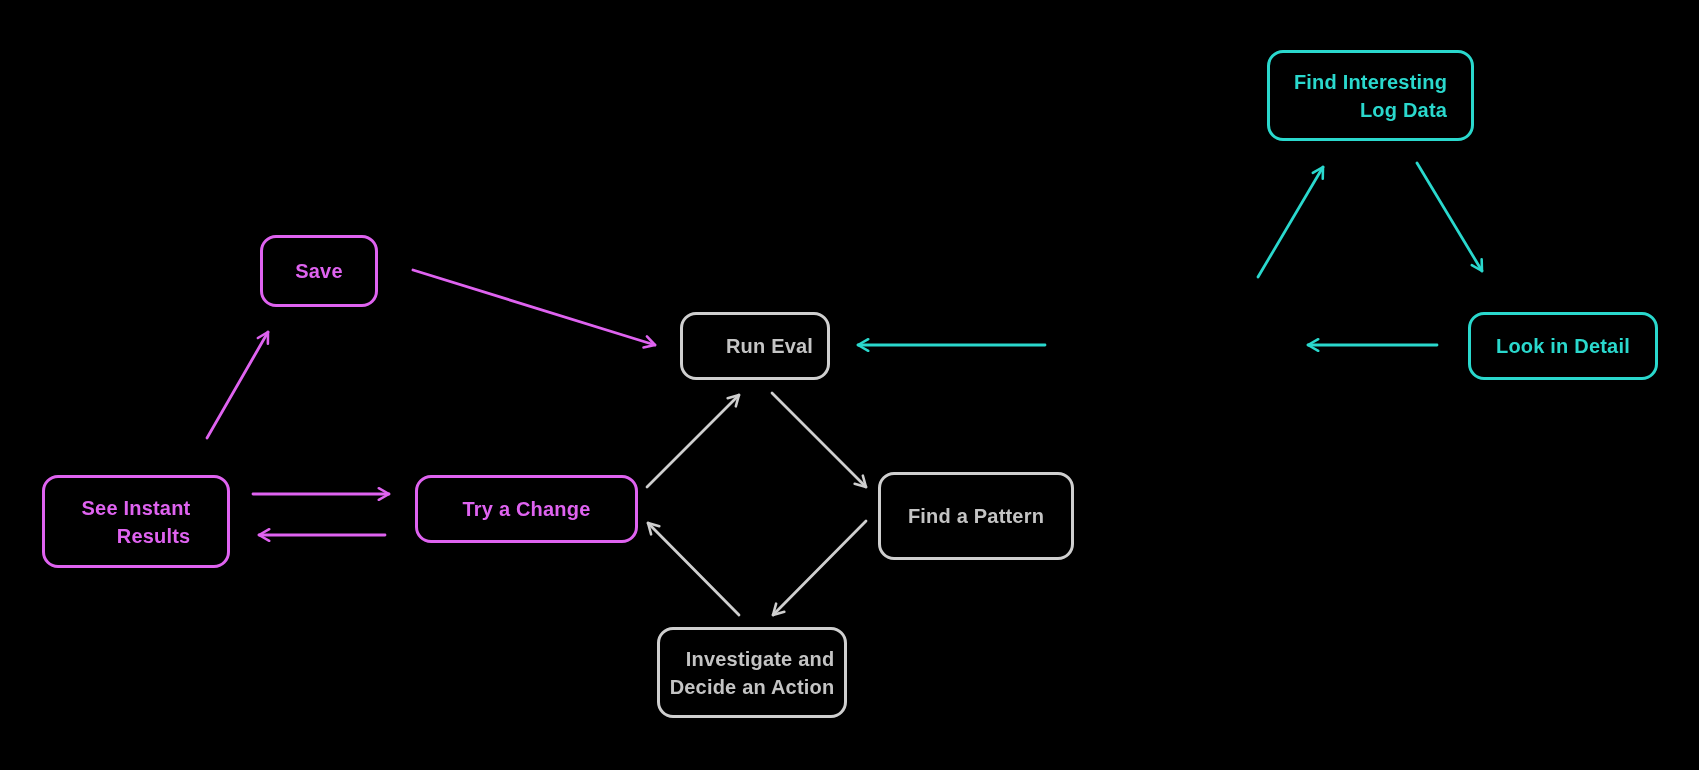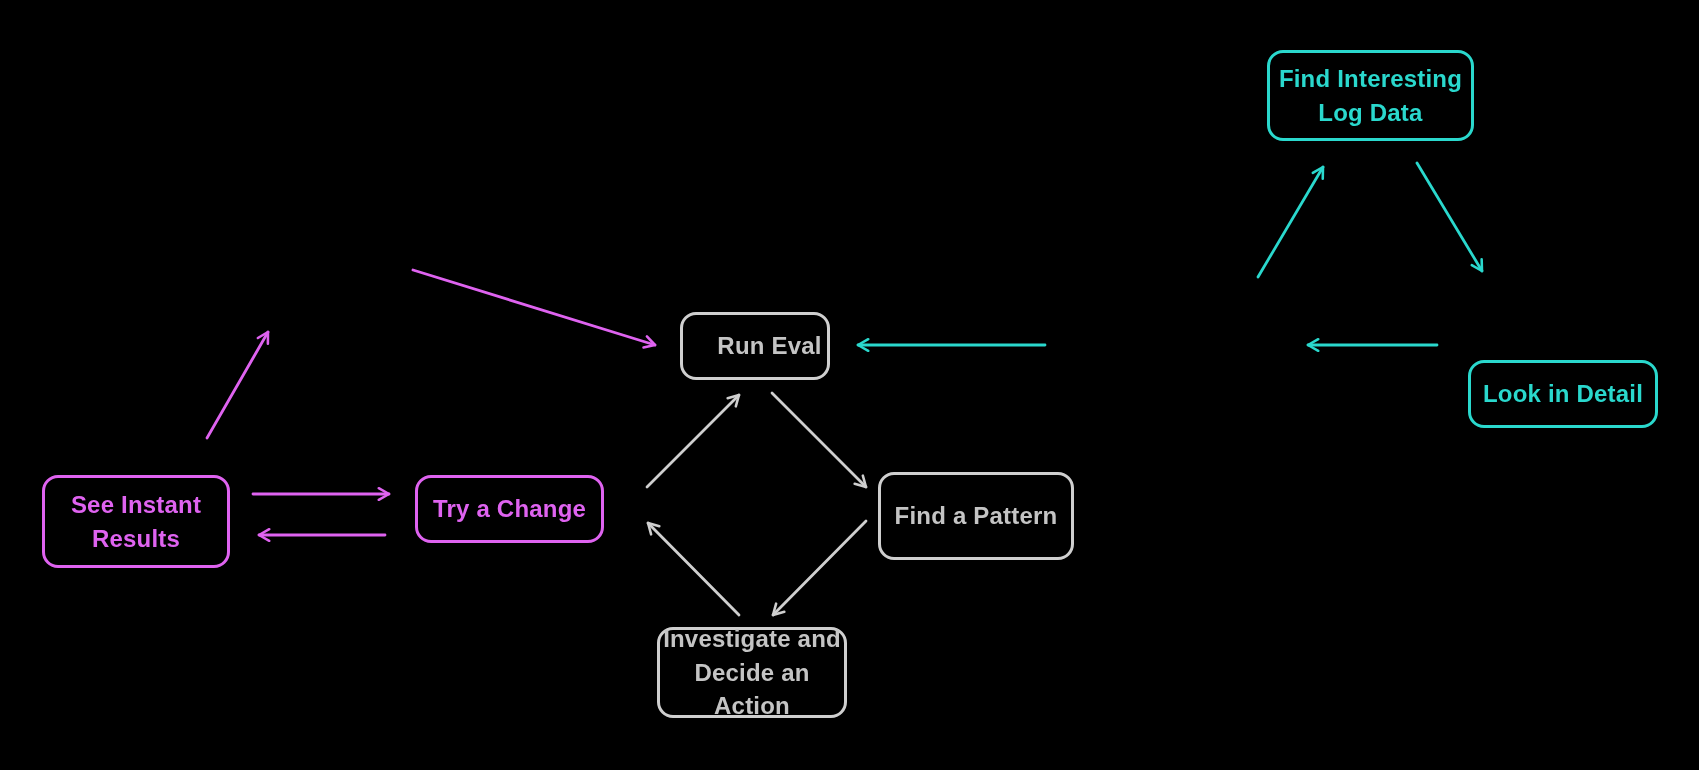--- a/index.html
+++ b/index.html
@@ -21,22 +21,22 @@
   .edges line{stroke-width:2.8;stroke-linecap:round;}
   .edge-cyan{stroke:var(--cyan);}
   .edge-magenta{stroke:var(--magenta);}
   .edge-gray{stroke:var(--gray-border);}
   .node{
     position:absolute;
     box-sizing:border-box;
     border:3px solid;
     border-radius:16px;
     display:flex;align-items:center;justify-content:center;
-    text-align:center;
-    font-weight:700;font-size:24px;line-height:1.4;
+    text-align:right;
+    font-weight:700;font-size:20px;line-height:1.4;
     letter-spacing:.2px;
     white-space:pre-line;
     background:var(--bg);
   }
   .node.cyan{border-color:var(--cyan);color:var(--cyan);}
   .node.magenta{border-color:var(--magenta);color:var(--magenta);}
   .node.gray{border-color:var(--gray-border);color:var(--gray-text);}
 </style>
 </head>
 <body>
@@ -69,36 +69,39 @@
     <line class="edge-magenta" x1="207" y1="438" x2="268" y2="332" marker-end="url(#head-magenta)"></line>
     <line class="edge-magenta" x1="413" y1="270" x2="655" y2="345" marker-end="url(#head-magenta)"></line>
     <line class="edge-magenta" x1="253" y1="494" x2="389" y2="494" marker-end="url(#head-magenta)"></line>
     <line class="edge-magenta" x1="385" y1="535" x2="259" y2="535" marker-end="url(#head-magenta)"></line>
   </svg>
 
   <div class="node cyan" style="left:1267px;top:50px;width:207px;height:91px;">
     <span>Find Interesting
 Log Data</span>
   </div>
-  <div class="node cyan" style="left:1468px;top:312px;width:190px;height:68px;margin-top:48px;">
+  <div class="node cyan" style="left:1468px;top:312px;width:190px;height:68px;">
     <span>Look in Detail</span>
   </div>
 
   <div class="node gray" style="left:680px;top:312px;width:150px;height:68px;padding-left:29px;">
     <span>Run Eval</span>
   </div>
   <div class="node gray" style="left:878px;top:472px;width:196px;height:88px;">
     <span>Find a Pattern</span>
   </div>
   <div class="node gray" style="left:657px;top:627px;width:190px;height:91px;">
     <span>Investigate and
 Decide an Action</span>
   </div>
 
-  <div class="node magenta" style="left:415px;top:475px;width:189px;height:68px;">
+  <div class="node magenta" style="left:260px;top:235px;width:118px;height:72px;">
+    <span>Save</span>
+  </div>
+  <div class="node magenta" style="left:415px;top:475px;width:223px;height:68px;">
     <span>Try a Change</span>
   </div>
   <div class="node magenta" style="left:42px;top:475px;width:188px;height:93px;">
     <span>See Instant
 Results</span>
   </div>
 
 </div>
 
 </body></html>

